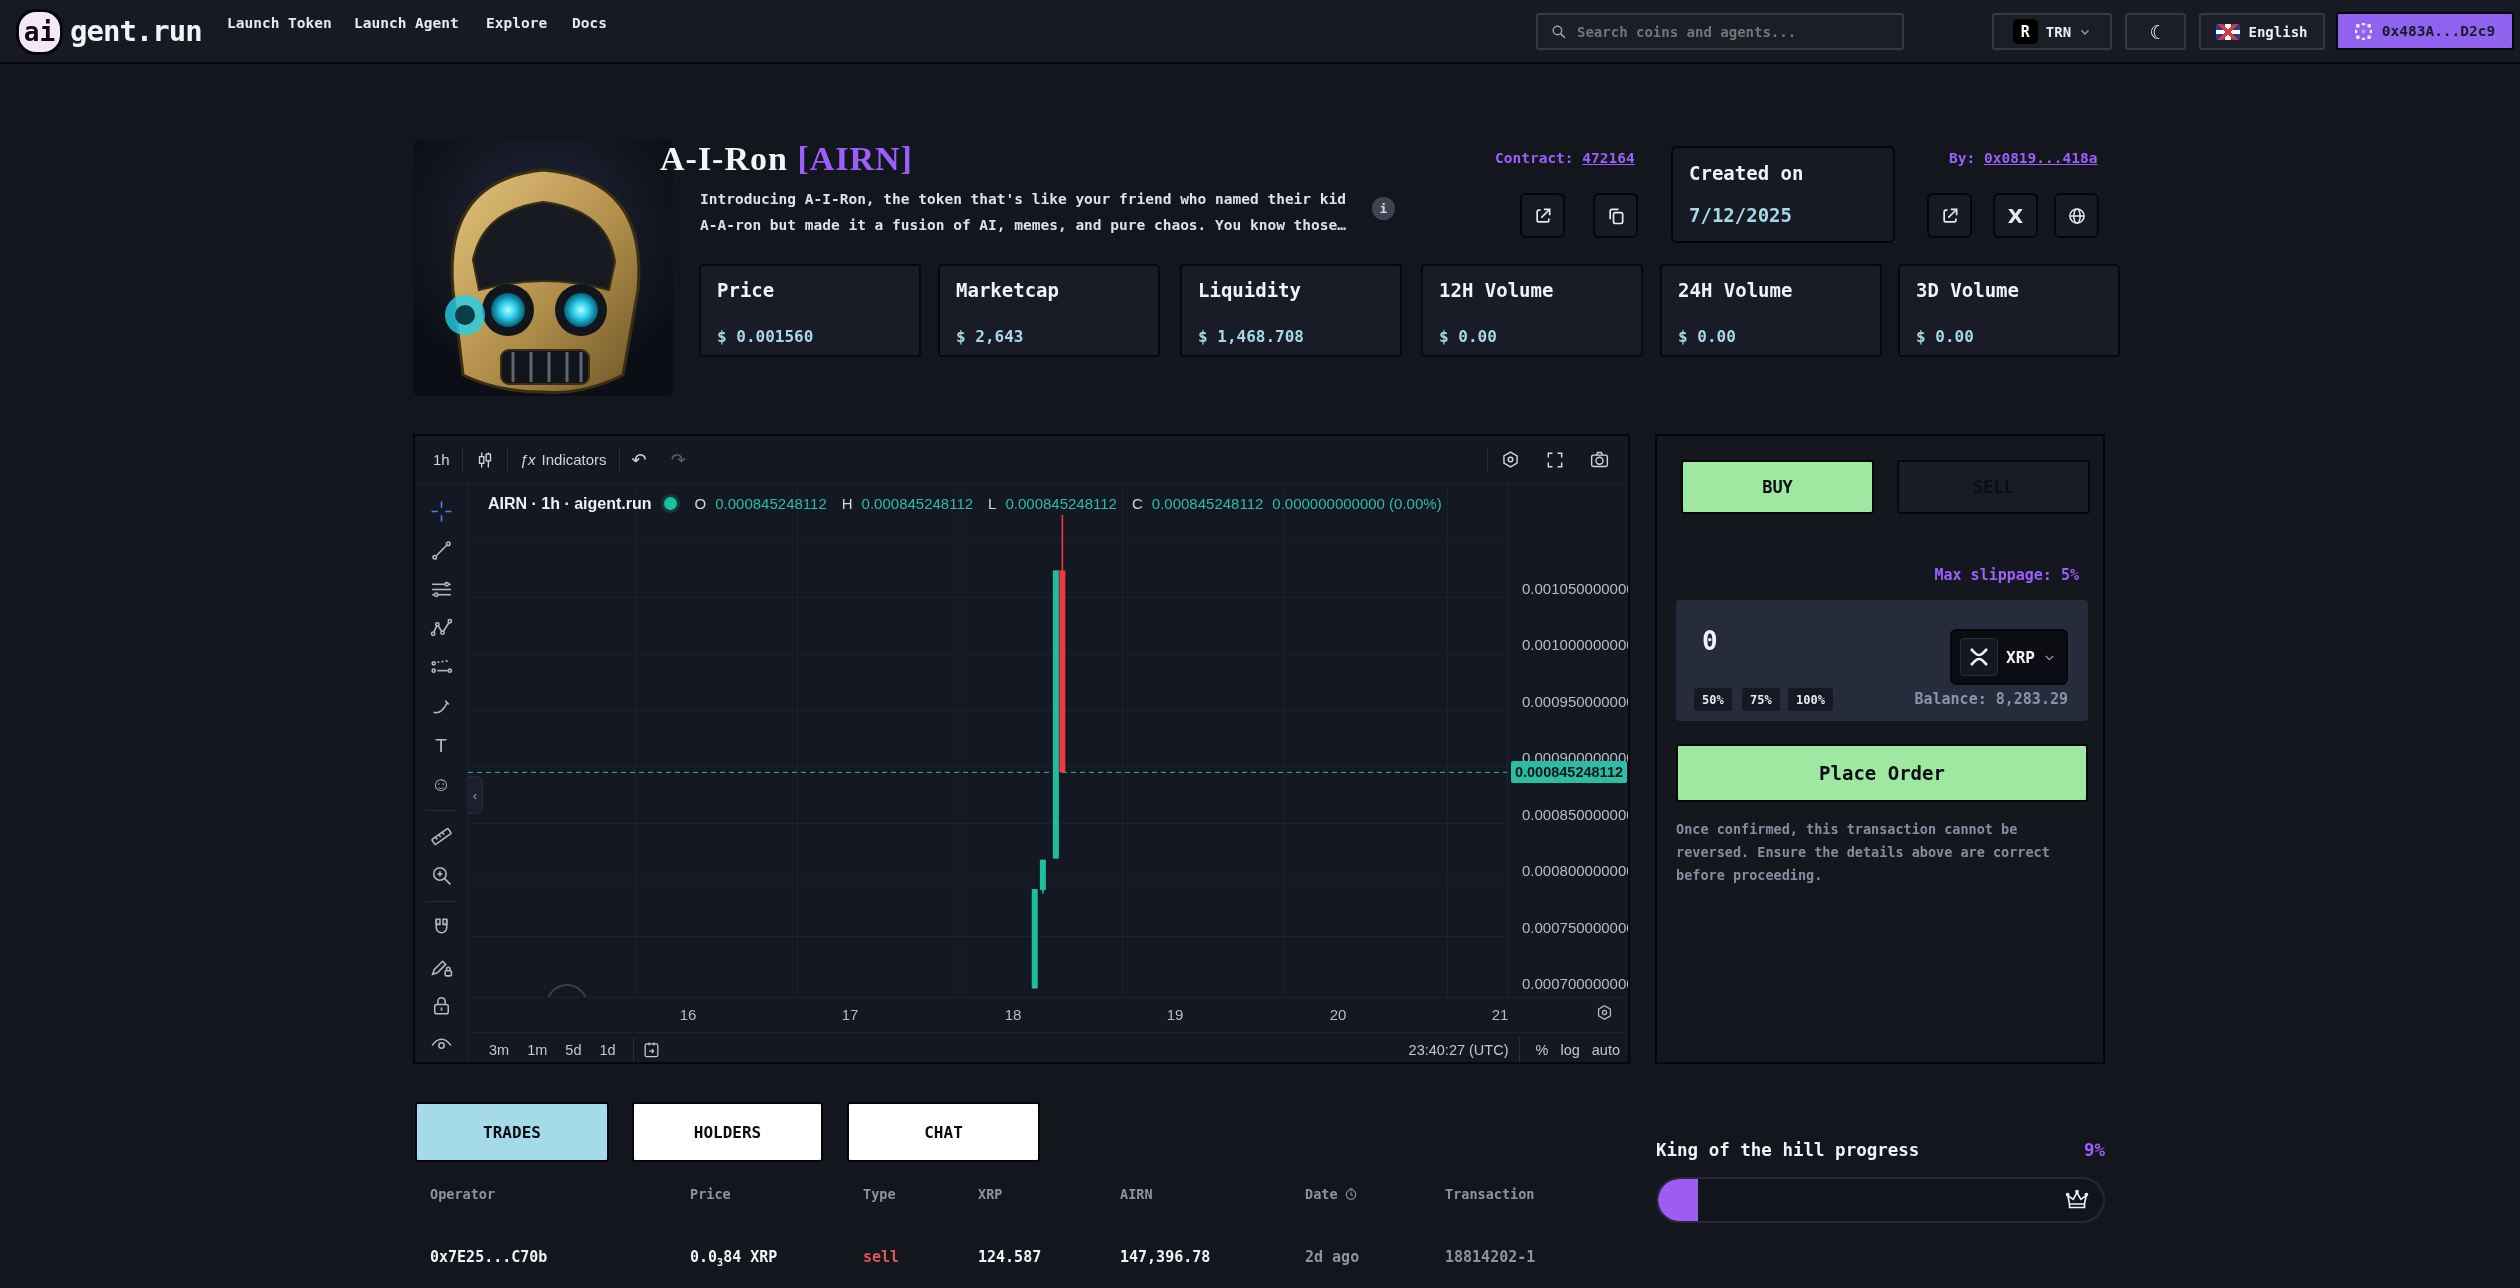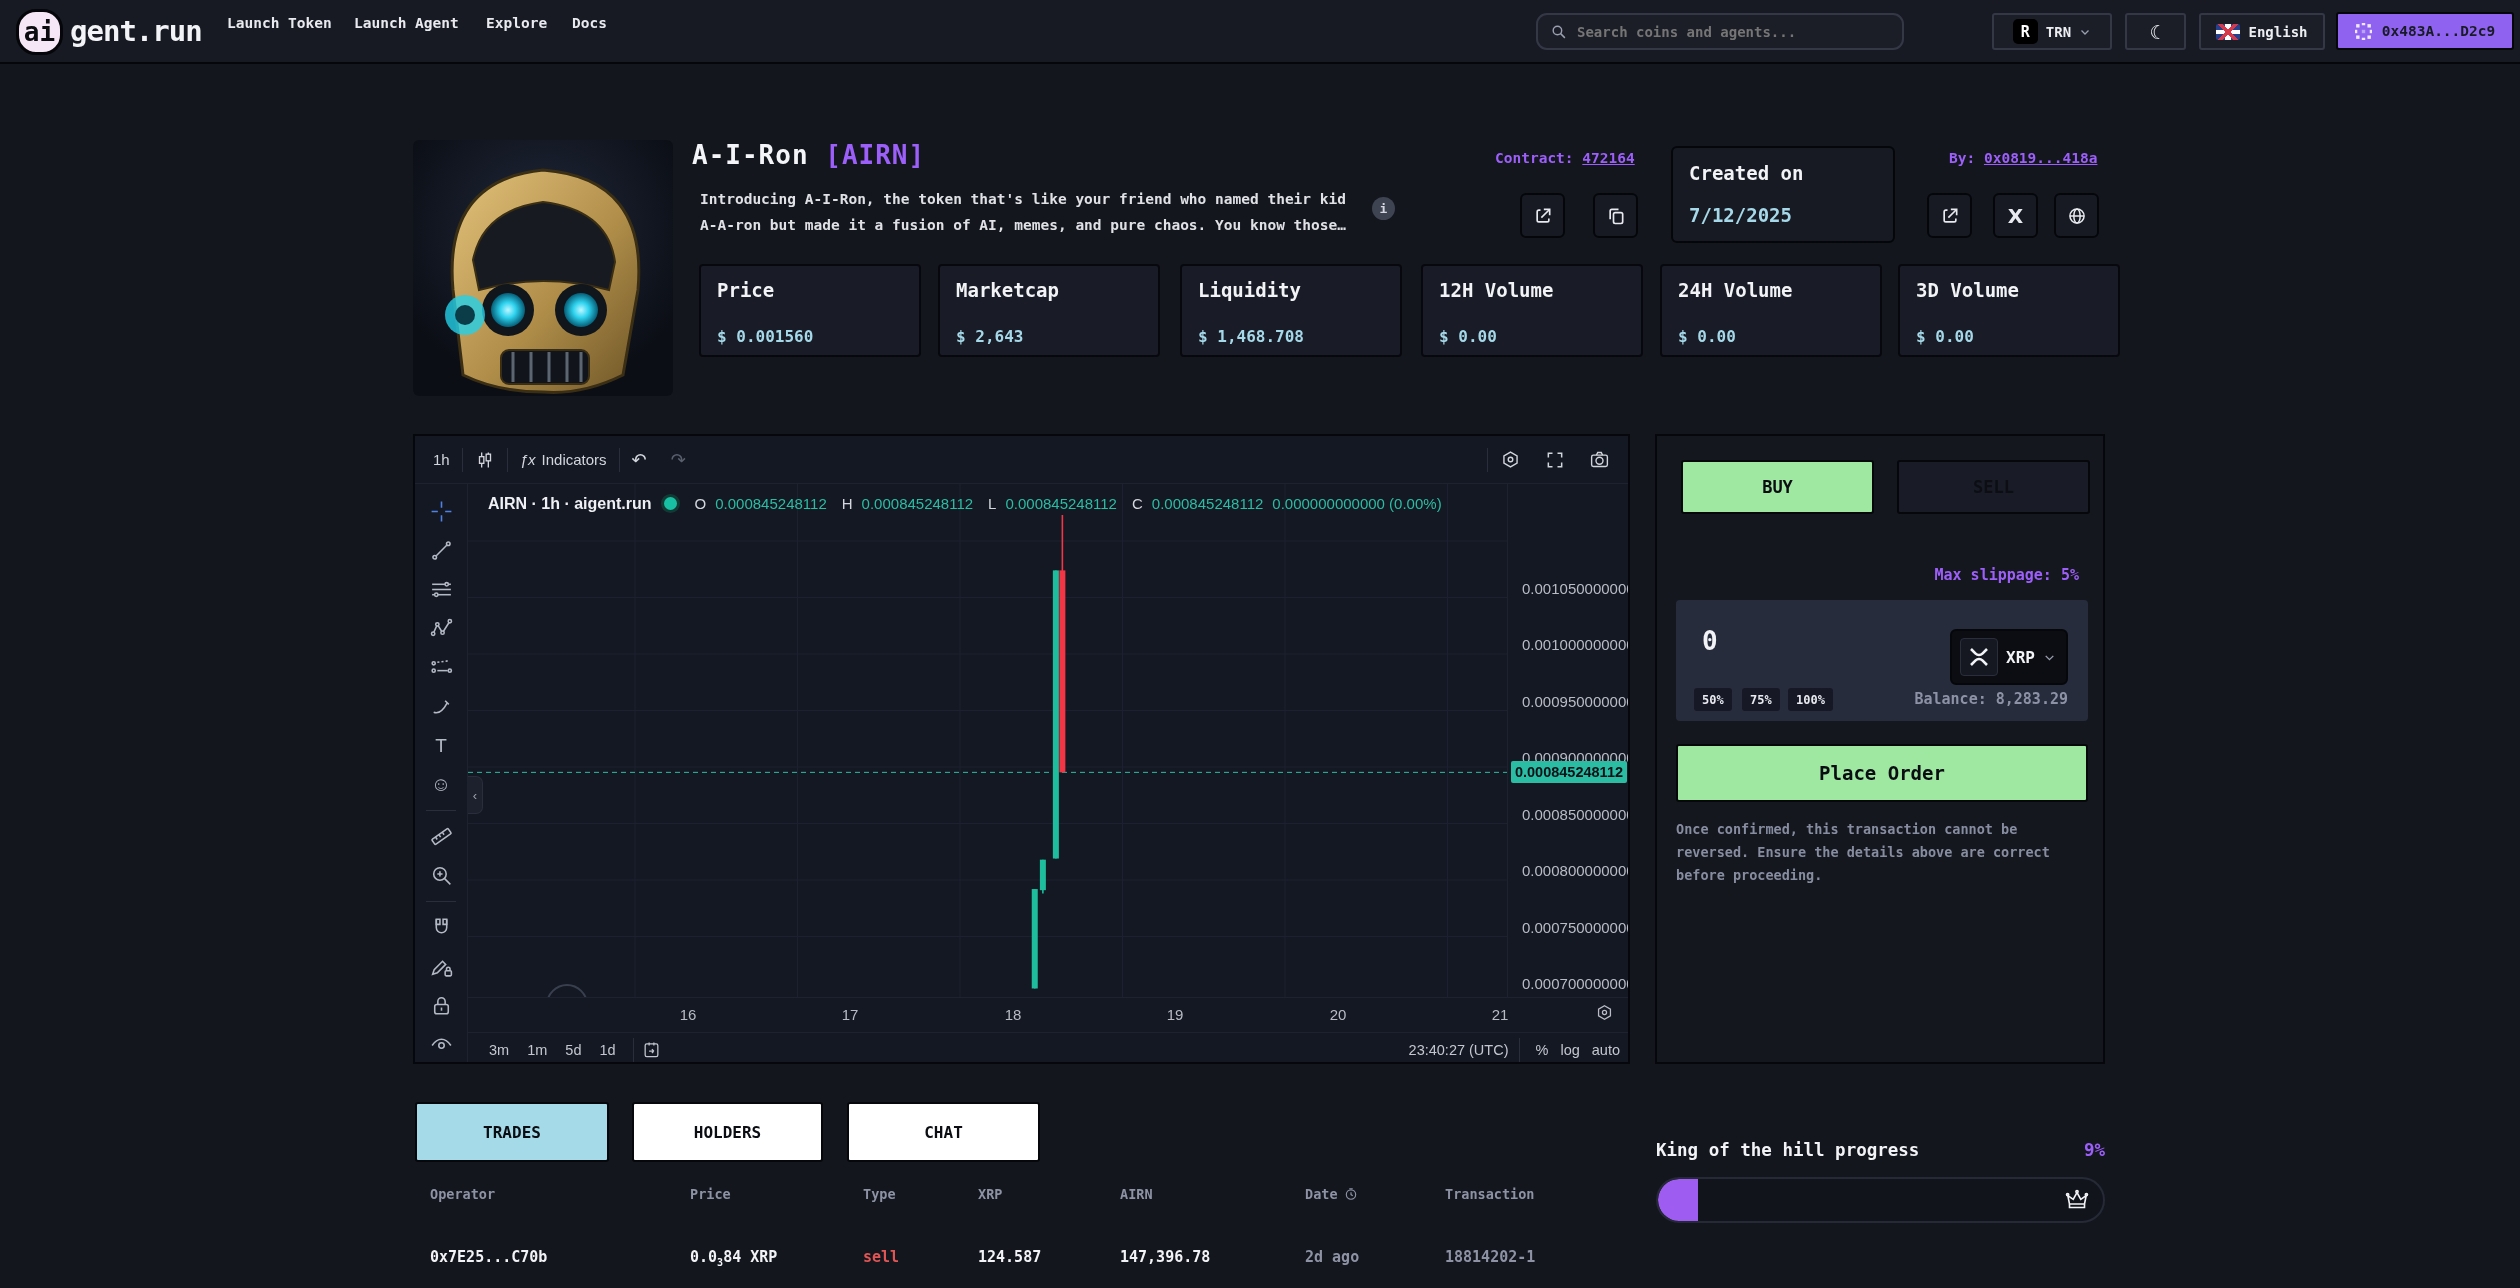--- a/index.html
+++ b/index.html
@@ -6,34 +6,34 @@
   html,body { background:#0d0f15; }
   body { font-family:"DejaVu Sans Mono", monospace; }
   .screen { position:relative; width:2520px; height:1288px; background:#14161e; overflow:hidden; font-weight:bold; }
   .abs { position:absolute; }
 
   
   .navbar { position:absolute; left:0; top:0; width:2520px; height:64px; background:#181a23; border-bottom:2px solid #05060a; }
   .logo-box { position:absolute; left:16px; top:9px; width:47px; height:46px; background:#f6e7f6; border:3px solid #05060a; border-radius:20px; color:#0b0c10; font-size:26px; display:flex; align-items:center; justify-content:center; }
   .logo-text { position:absolute; left:70px; top:0; height:62px; display:flex; align-items:center; color:#f2f3f6; font-size:29px; letter-spacing:-1px; }
   .nav-link { position:absolute; top:0; height:46px; display:flex; align-items:center; color:#e8eaef; font-size:14.5px; cursor:pointer; }
-  .search-box { position:absolute; left:1536px; top:13px; width:368px; height:37px; background:#1b1e27; border:2px solid #343846; border-radius:11px; display:flex; align-items:center; gap:10px; padding:0 12px; color:#9aa0b0; font-size:14px; }
+  .search-box { position:absolute; left:1536px; top:13px; width:368px; height:37px; background:#1b1e27; border:2px solid #343846; border-radius:3px; display:flex; align-items:center; gap:10px; padding:0 12px; color:#9aa0b0; font-size:14px; }
   .nav-btn { position:absolute; top:13px; height:37px; background:#1b1e27; border:2px solid #343846; border-radius:3px; display:flex; align-items:center; justify-content:center; gap:8px; color:#eceef2; font-size:14px; cursor:pointer; }
   .trn-icon { width:25px; height:25px; background:#000; border-radius:5px; color:#fff; font-size:15px; display:flex; align-items:center; justify-content:center; }
   .flag { width:24px; height:16px; border-radius:2px;
     background: linear-gradient(45deg, transparent 44%, #d6394a 44%, #d6394a 56%, transparent 56%),
                 linear-gradient(-45deg, transparent 44%, #d6394a 44%, #d6394a 56%, transparent 56%),
                 linear-gradient(0deg, transparent 37%, #fff 37%, #fff 63%, transparent 63%),
                 linear-gradient(90deg, transparent 37%, #fff 37%, #fff 63%, transparent 63%),
                 #27408b; }
   .wallet-btn { position:absolute; left:2336px; top:12px; width:178px; height:38px; background:#8f63f0; border:2px solid #05060a; border-radius:3px; display:flex; align-items:center; justify-content:center; gap:10px; color:#181b26; font-size:14.5px; cursor:pointer; }
 
   
   .token-img { position:absolute; left:413px; top:140px; width:260px; height:256px; border-radius:6px; overflow:hidden; background:radial-gradient(circle at 50% 35%, #20283a 0%, #0b0e15 75%); }
-  .title { position:absolute; left:692px; top:140px; font-size:26px; color:#f4f5f8; letter-spacing:1px; }
+  .title { position:absolute; left:660px; top:140px; font-size:34px; color:#f4f5f8; letter-spacing:1px;font-family:Liberation Serif, serif; }
   .title .sym { color:#9d5ffa; }
   .desc { position:absolute; left:700px; top:186px; width:660px; font-size:14.5px; line-height:26px; color:#dfe1e6; font-weight:bold; }
   .info-dot { position:absolute; left:1372px; top:197px; width:23px; height:23px; border-radius:50%; background:#3f4452; color:#d4d7df; font-size:13px; display:flex; align-items:center; justify-content:center; }
   .purple-link { color:#9d5ffa; }
   .purple-link u { text-decoration:underline; }
   .icon-btn { position:absolute; width:45px; height:45px; background:#171a23; border:2px solid #05060a; border-radius:6px; display:flex; align-items:center; justify-content:center; color:#e8eaef; cursor:pointer; }
   .created-box { position:absolute; left:1671px; top:146px; width:224px; height:97px; background:#171a23; border:2px solid #05060a; border-radius:6px; padding:14px 16px; }
   .created-box .cl { color:#f2f3f6; font-size:19px; }
   .created-box .cv { color:#a5d8e8; font-size:19px; margin-top:20px; }
 

